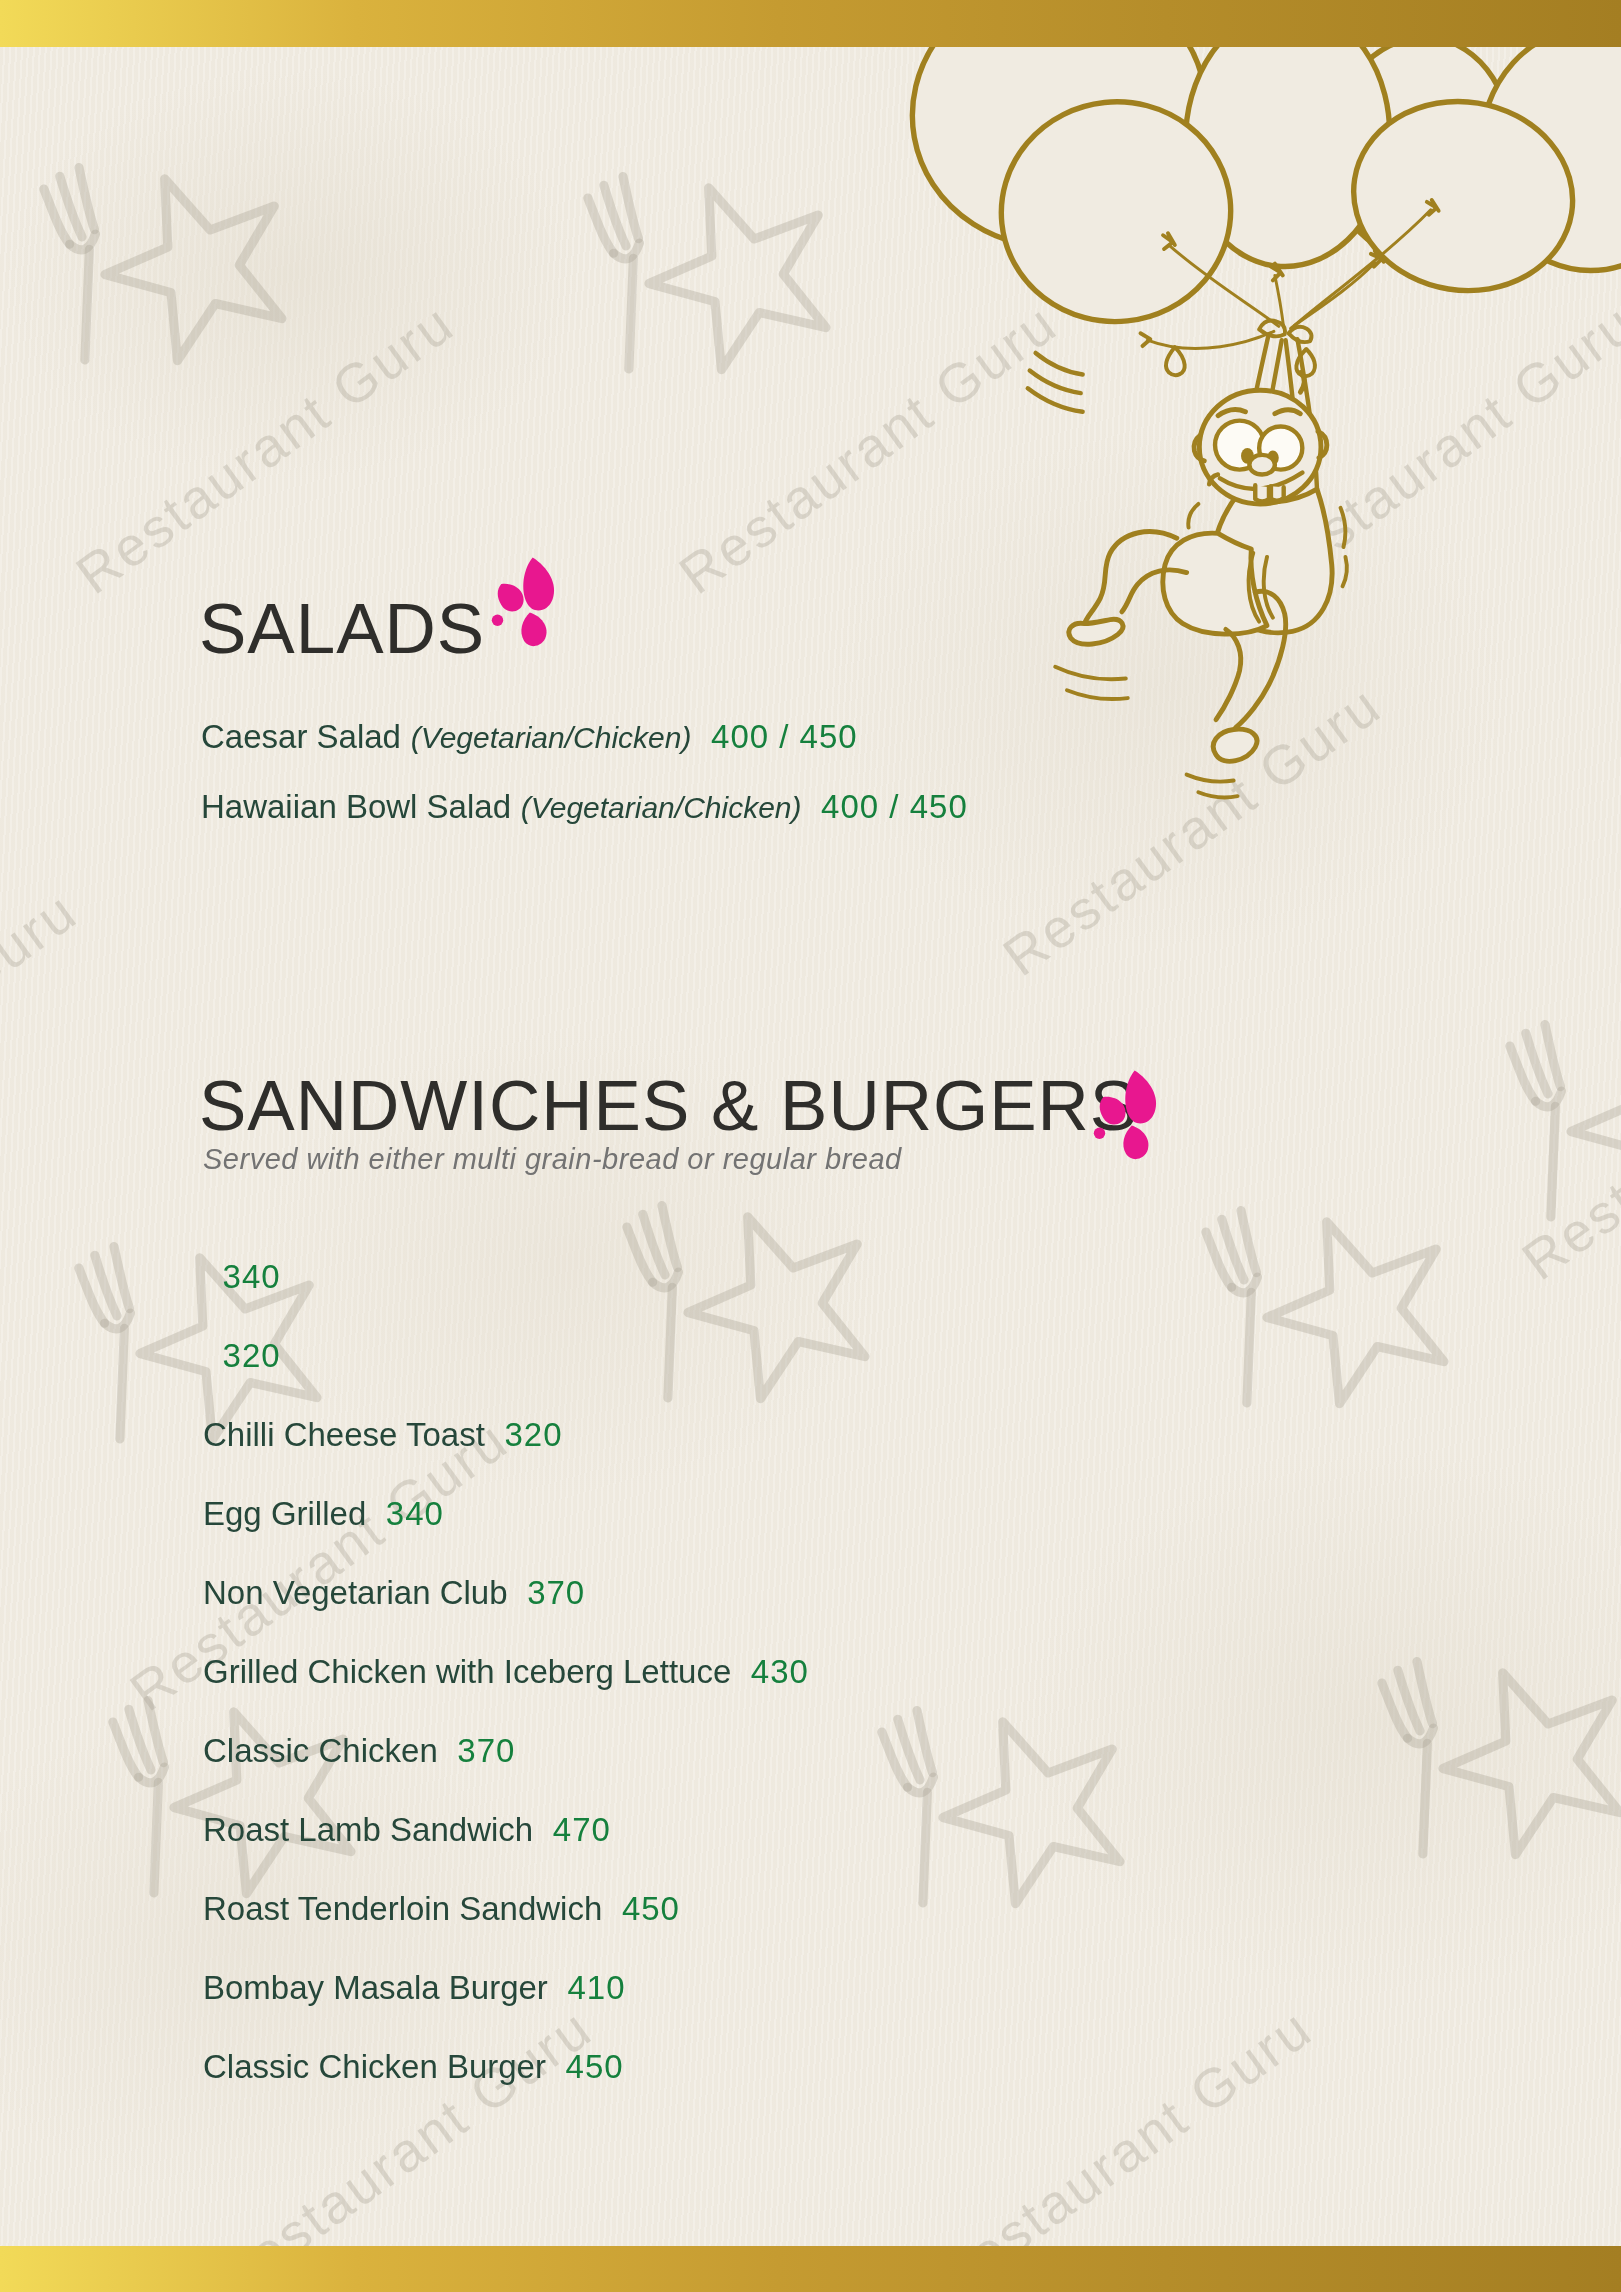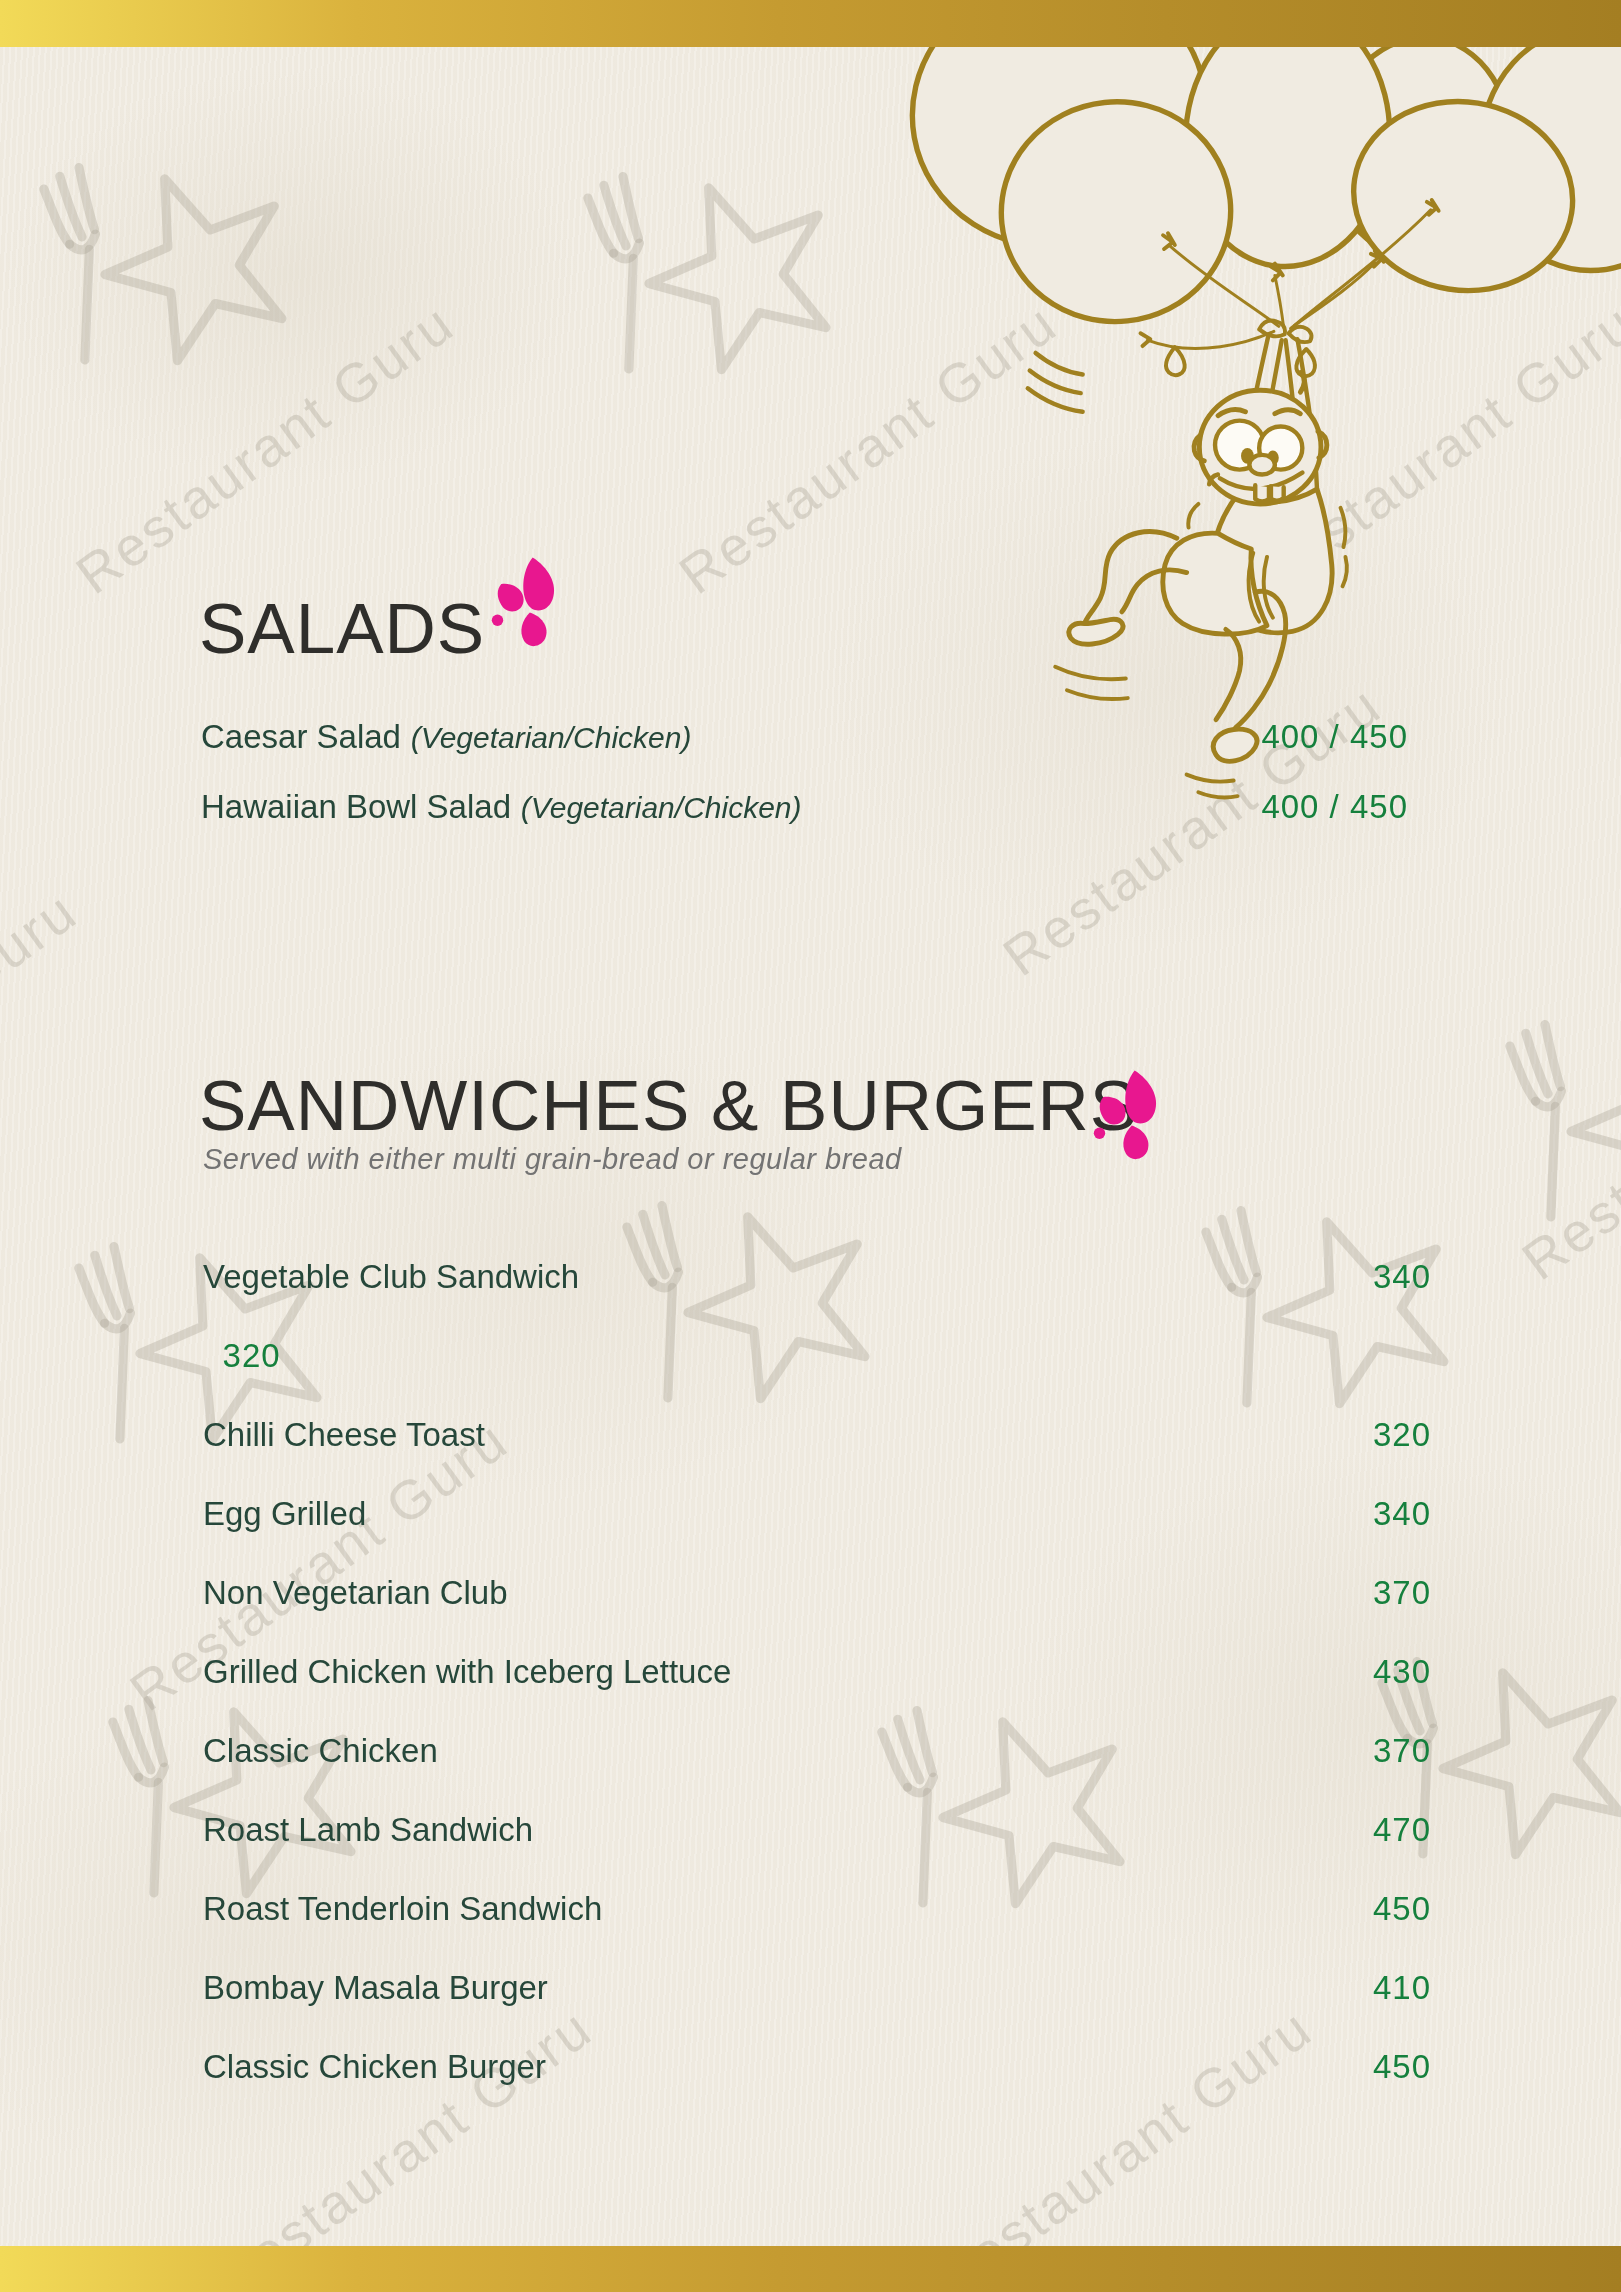--- a/index.html
+++ b/index.html
@@ -54,21 +54,21 @@
   .fleur{position:absolute;width:76px;height:100px;z-index:3;}
   .fleur-salads{left:488px;top:555px;}
   .fleur-sandwiches{left:1090px;top:1068px;}
   .section-subtitle{
     position:absolute;left:203px;top:1143px;z-index:3;margin:0;
     font-size:29px;font-style:italic;color:#737373;letter-spacing:0.5px;
   }
   .item-list{position:absolute;z-index:3;}
   .salads-list{left:201px;right:213px;top:716px;}
   .sandwiches-list{left:203px;right:190px;top:1256px;}
-  .item-row{display:flex;justify-content:space-between;align-items:baseline;line-height:41px;}
+  .item-row{display:flex;align-items:baseline;line-height:41px;}
   .salads-list .item-row{margin-bottom:28px;}
   .sandwiches-list .item-row{margin-bottom:38px;}
   .item-name{font-size:33px;color:#26473a;}
   .item-note{font-style:italic;font-size:30px;padding-left:9.8px;}
   .item-price{font-size:33px;color:#15803d;letter-spacing:1px;flex-shrink:0;padding-left:19.6px;}
 </style>
 </head>
 <body>
 
 <div class="page">
@@ -255,21 +255,20 @@
       </div>
     </div>
 
   <h1 class="section-title title-sandwiches">SANDWICHES &amp; BURGERS</h1>
   <svg class="fleur fleur-sandwiches" viewBox="0 0 80 104">
       <use href="#fleur"></use>
     </svg>
   <p class="section-subtitle">Served with either multi grain-bread or regular bread</p>
   <div class="item-list sandwiches-list">
       <div class="item-row">
-        <span class="item-name">Vegetable Club Sandwich</span>
         <span class="item-price">340</span>
       </div>
       <div class="item-row">
         <span class="item-price">320</span>
       </div>
       <div class="item-row">
         <span class="item-name">Chilli Cheese Toast</span>
         <span class="item-price">320</span>
       </div>
       <div class="item-row">

